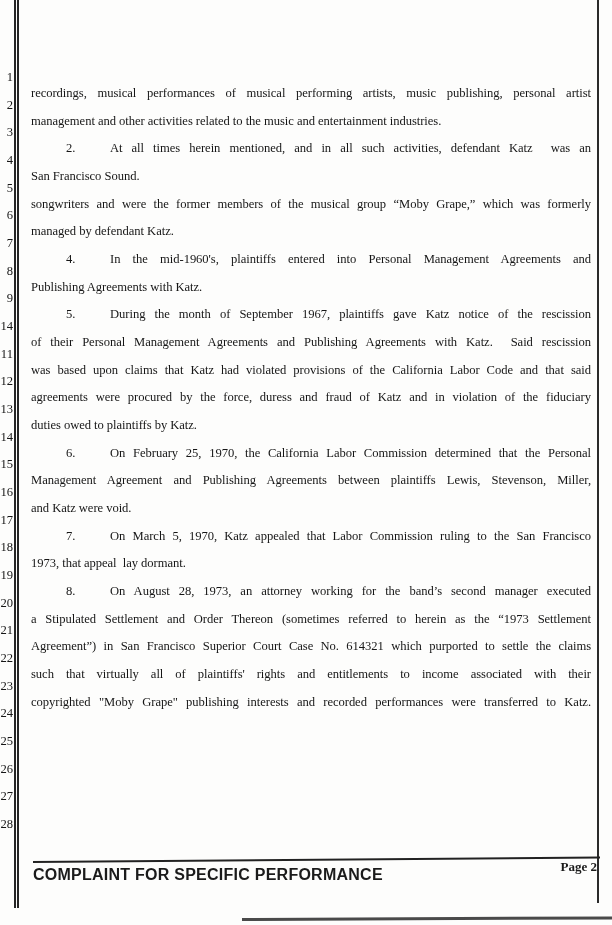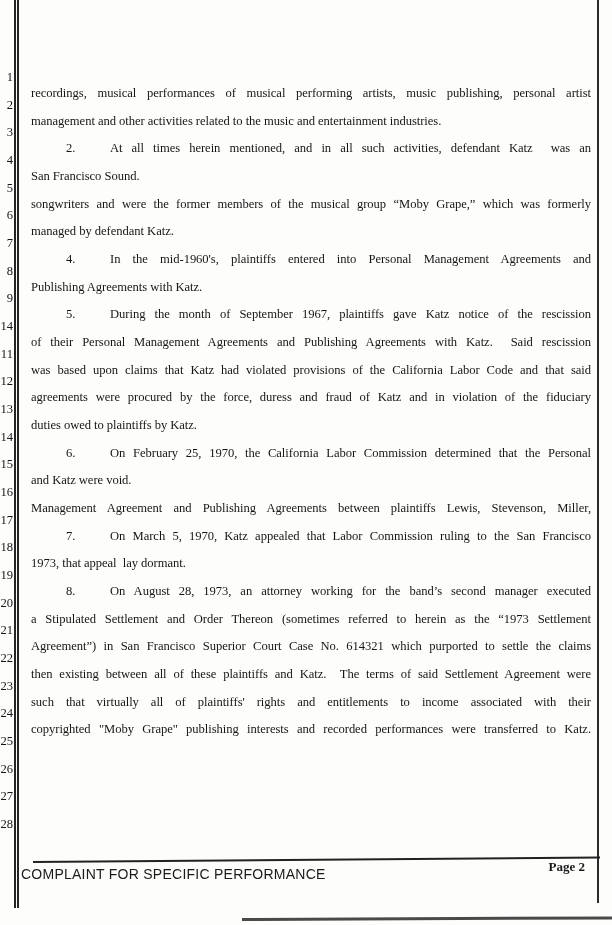--- a/index.html
+++ b/index.html
@@ -68,30 +68,30 @@
   .footer-rule {
     position: absolute;
     left: 33px; top: 861px;
     width: 567px; height: 2px;
     background: #222222;
     transform: rotate(-0.45deg);
     transform-origin: left center;
   }
   .footer-title {
     position: absolute;
-    left: 21px; top: 866px;
+    left: 33px; top: 866px;
     font-family: "Liberation Sans", sans-serif;
-    font-weight: normal;
-    font-size: 14px;
+    font-weight: bold;
+    font-size: 16px;
     letter-spacing: 0.25px;
     color: #1b1b1b;
   }
   .page-number {
     position: absolute;
-    right: 27px; top: 859px;
+    right: 15px; top: 859px;
     font-family: "Liberation Serif", serif;
     font-weight: bold;
     font-size: 13px;
     color: #1b1b1b;
   }
   .bottom-edge-line {
     position: absolute;
     left: 242px; top: 918px;
     width: 370px; height: 2.5px;
     background: #4a4a4a;
@@ -146,28 +146,27 @@
       <div class="text-line">songwriters and were the former members of the musical group “Moby Grape,” which was formerly</div>
       <div class="text-line no-just">managed by defendant Katz.</div>
       <div class="text-line"><span class="pnum">4.</span>In the mid-1960's, plaintiffs entered into Personal Management Agreements and</div>
       <div class="text-line no-just">Publishing Agreements with Katz.</div>
       <div class="text-line"><span class="pnum">5.</span>During the month of September 1967, plaintiffs gave Katz notice of the rescission</div>
       <div class="text-line">of their Personal Management Agreements and Publishing Agreements with Katz.&nbsp; Said rescission</div>
       <div class="text-line">was based upon claims that Katz had violated provisions of the California Labor Code and that said</div>
       <div class="text-line">agreements were procured by the force, duress and fraud of Katz and in violation of the fiduciary</div>
       <div class="text-line no-just">duties owed to plaintiffs by Katz.</div>
       <div class="text-line"><span class="pnum">6.</span>On February 25, 1970, the California Labor Commission determined that the Personal</div>
+      <div class="text-line">Management Agreement and Publishing Agreements between plaintiffs Lewis, Stevenson, Miller,</div>
       <div class="text-line no-just">and Katz were void.</div>
-      <div class="text-line">Management Agreement and Publishing Agreements between plaintiffs Lewis, Stevenson, Miller,</div>
       <div class="text-line"><span class="pnum">7.</span>On March 5, 1970, Katz appealed that Labor Commission ruling to the San Francisco</div>
       <div class="text-line no-just">1973, that appeal&nbsp; lay dormant.</div>
       <div class="text-line"><span class="pnum">8.</span>On August 28, 1973, an attorney working for the band’s second manager executed</div>
       <div class="text-line">a Stipulated Settlement and Order Thereon (sometimes referred to herein as the “1973 Settlement</div>
       <div class="text-line">Agreement”) in San Francisco Superior Court Case No. 614321 which purported to settle the claims</div>
-      <div class="text-line">then existing between all of these plaintiffs and Katz.&nbsp; The terms of said Settlement Agreement were</div>
       <div class="text-line">such that virtually all of plaintiffs' rights and entitlements to income associated with their</div>
       <div class="text-line">copyrighted "Moby Grape" publishing interests and recorded performances were transferred to Katz.</div>
     </div>
 
   <div class="footer-rule"></div>
   <div class="footer-title">COMPLAINT FOR SPECIFIC PERFORMANCE</div>
   <div class="page-number">Page 2</div>
 
   <div class="bottom-edge-line"></div>
 

